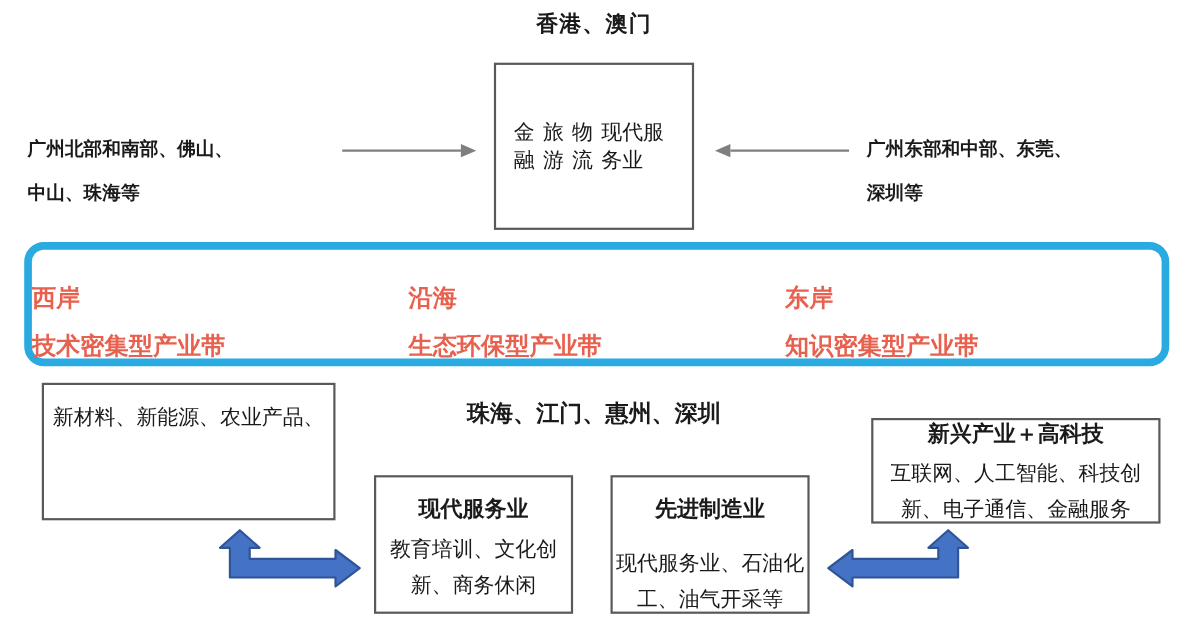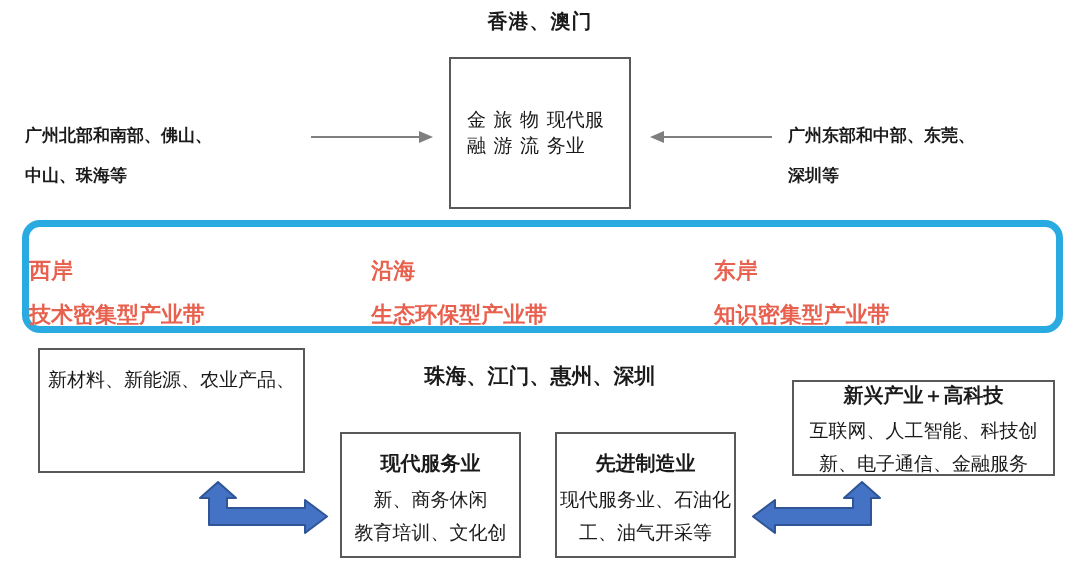--- a/index.html
+++ b/index.html
@@ -49,21 +49,21 @@
     text-align:center;}
   .info-box .box-title{font-weight:bold;font-size:20px;line-height:26px;}
   .info-box .box-line{font-size:19px;line-height:33px;}
   .box-west{left:38px;top:348px;width:267px;height:125px;padding-top:13px;}
   .box-west .box-title{margin-bottom:6px;}
   .box-east{left:792px;top:348px;width:263px;height:96px;margin-top:32px;}
   .box-east .box-title{margin-bottom:6px;}
   .box-services{left:340px;top:432px;width:181px;height:126px;padding-top:16px;}
   .box-services .box-title{margin-bottom:7px;}
   .box-mfg{left:555px;top:432px;width:181px;height:126px;padding-top:16px;}
-  .box-mfg .box-title{margin-bottom:7px;}
+  .box-mfg .box-title{margin-bottom:20px;}
 
   .elbow{position:absolute;top:478px;}
   .elbow.left{left:185px;}
   .elbow.right{left:745px;}
   .elbow polygon{fill:var(--elbow-fill);stroke:var(--elbow-stroke);
     stroke-width:2;stroke-linejoin:round;}
 </style>
 </head>
 <body>
 
@@ -114,22 +114,22 @@
   </div>
 
   <div class="coastal-cities">珠海、江门、惠州、深圳</div>
 
   <div class="info-box box-west">
     <div class="box-line">新材料、新能源、农业产品、</div>
   </div>
 
   <div class="info-box box-services">
     <div class="box-title">现代服务业</div>
+    <div class="box-line">教育培训、文化创</div>
     <div class="box-line">新、商务休闲</div>
-    <div class="box-line">教育培训、文化创</div>
   </div>
 
   <div class="info-box box-mfg">
     <div class="box-title">先进制造业</div>
     <div class="box-line">现代服务业、石油化</div>
     <div class="box-line">工、油气开采等</div>
   </div>
 
   <div class="info-box box-east">
     <div class="box-title">新兴产业＋高科技</div>

